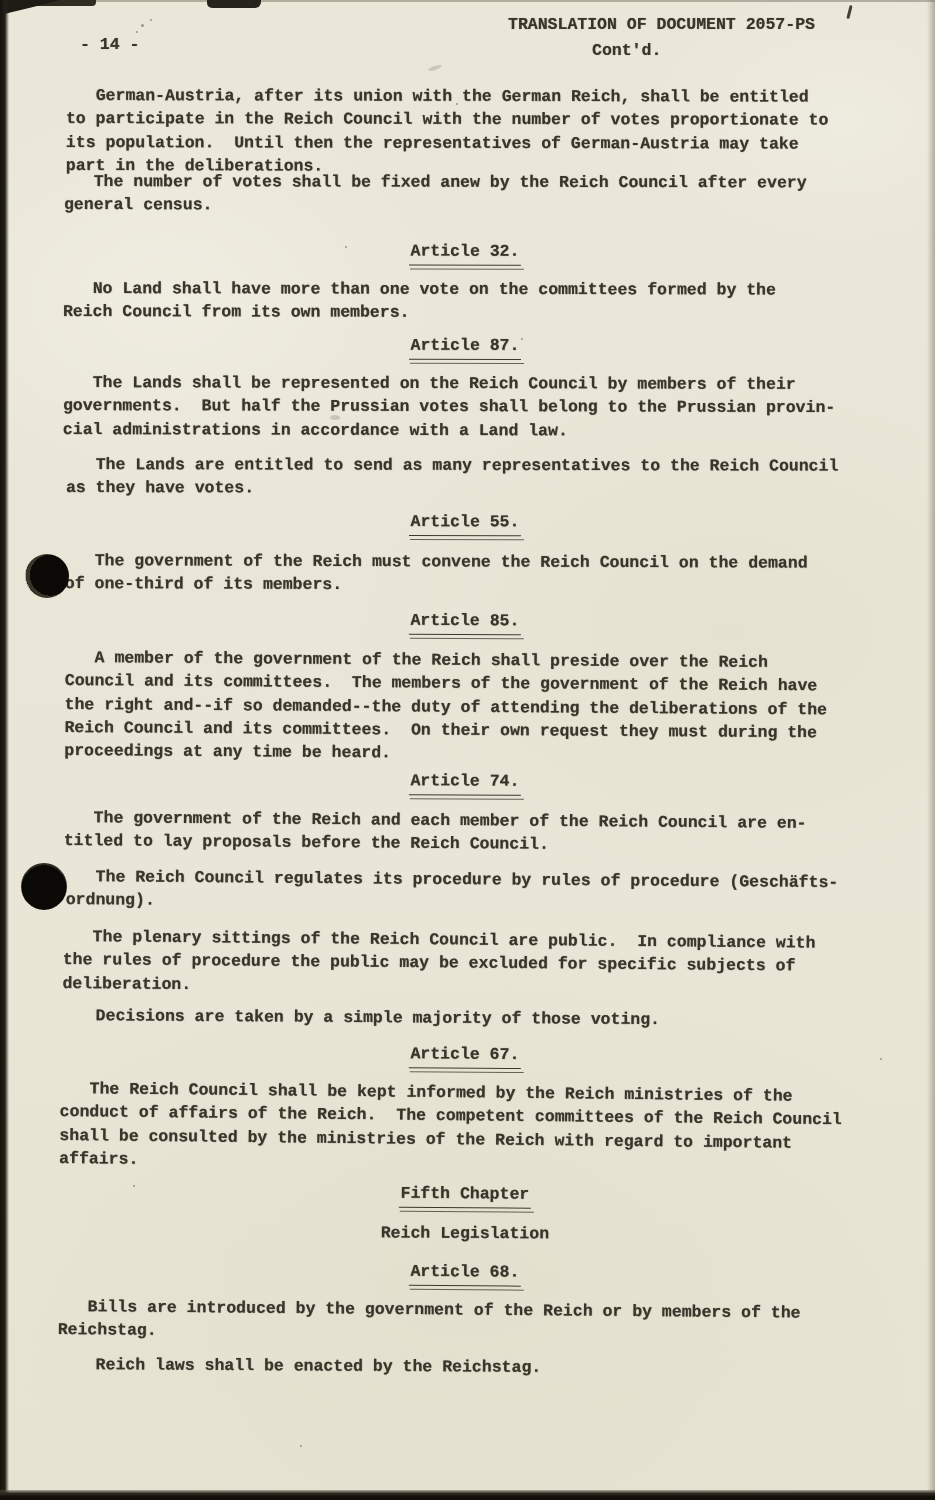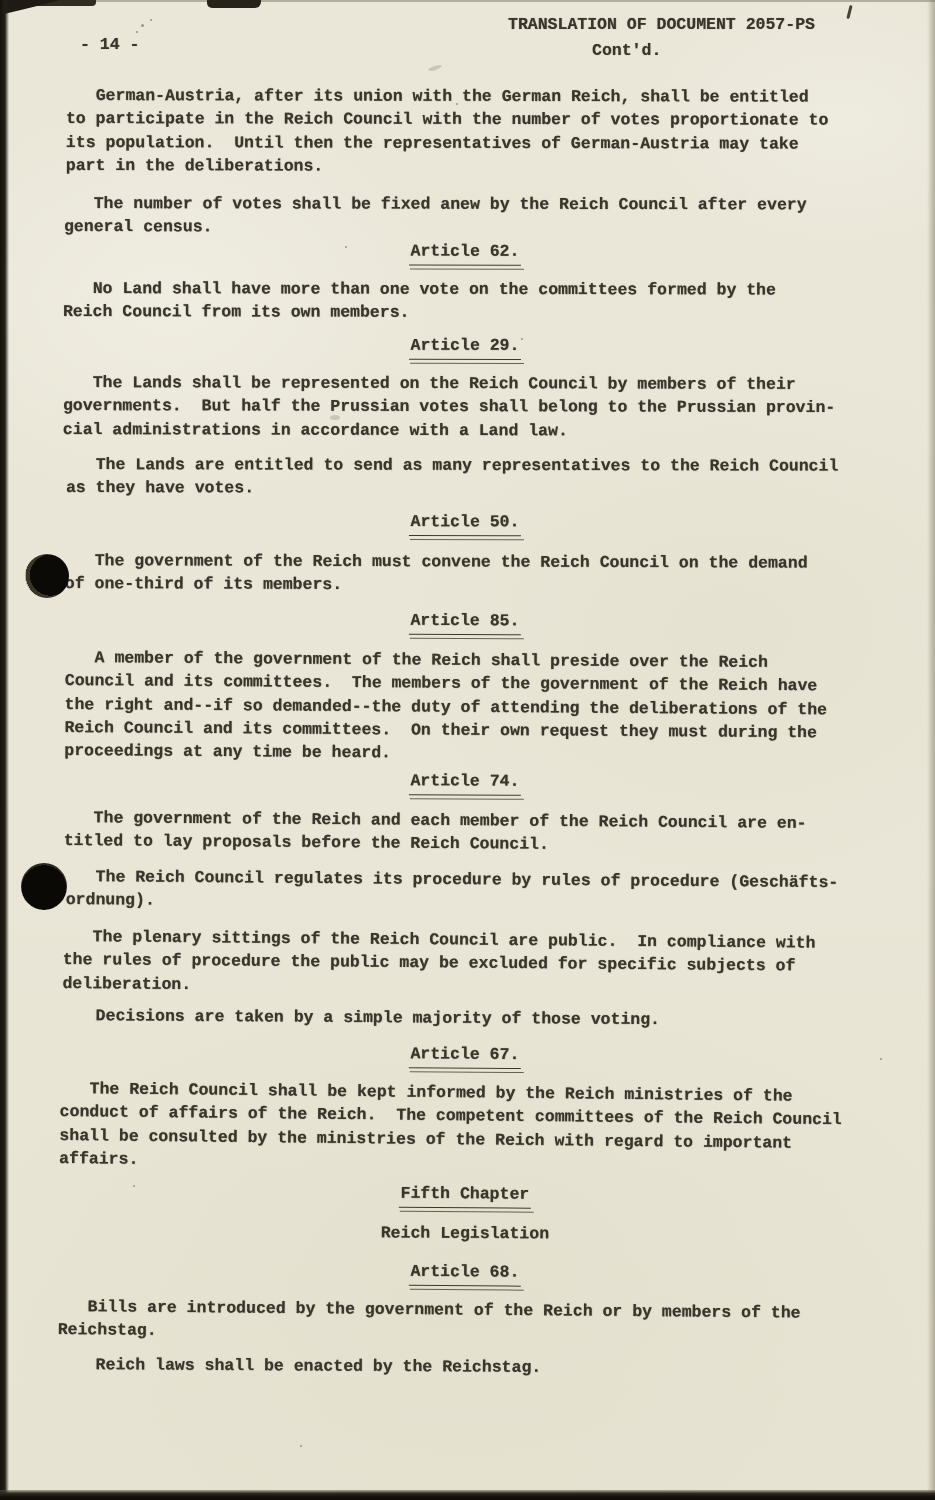--- a/index.html
+++ b/index.html
@@ -61,37 +61,37 @@
 <div id="sheet">
 
   <div class="blk" style="top:13px;left:508px">TRANSLATION OF DOCUMENT 2057-PS</div>
   <div class="blk" style="top:39px;left:592px">Cont'd.</div>
   <div class="blk" style="top:33px;left:80px">- 14 -</div>
 
   <div class="blk para" style="top:84px;left:66px;--rot:0.12deg">   German-Austria, after its union with the German Reich, shall be entitled
 to participate in the Reich Council with the number of votes proportionate to
 its population.  Until then the representatives of German-Austria may take
 part in the deliberations.</div>
-  <div class="blk para" style="top:192px;left:64px;--rot:0.10deg">   The number of votes shall be fixed anew by the Reich Council after every
+  <div class="blk para" style="top:170px;left:64px;--rot:0.10deg">   The number of votes shall be fixed anew by the Reich Council after every
 general census.</div>
   <div class="blk heading" style="top:239px;--rot:0.08deg">
-    <span class="hl">Article 62.</span>
+    <span class="hl">Article 32.</span>
   </div>
   <div class="blk para" style="top:277px;left:63px;--rot:0.12deg">   No Land shall have more than one vote on the committees formed by the
 Reich Council from its own members.</div>
   <div class="blk heading" style="top:333px;--rot:0.10deg">
-    <span class="hl">Article 29.</span>
+    <span class="hl">Article 87.</span>
   </div>
   <div class="blk para" style="top:371px;left:63px;--rot:0.15deg">   The Lands shall be represented on the Reich Council by members of their
 governments.  But half the Prussian votes shall belong to the Prussian provin-
 cial administrations in accordance with a Land law.</div>
   <div class="blk para" style="top:453px;left:66px;--rot:0.12deg">   The Lands are entitled to send as many representatives to the Reich Council
 as they have votes.</div>
   <div class="blk heading" style="top:509px;--rot:0.15deg">
-    <span class="hl">Article 50.</span>
+    <span class="hl">Article 55.</span>
   </div>
   <div class="blk para" style="top:549px;left:65px;--rot:0.20deg">   The government of the Reich must convene the Reich Council on the demand
 of one-third of its members.</div>
   <div class="blk heading" style="top:607px;--rot:0.25deg">
     <span class="hl">Article 85.</span>
   </div>
   <div class="blk para" style="top:646px;left:65px;--rot:0.40deg">   A member of the government of the Reich shall preside over the Reich
 Council and its committees.  The members of the government of the Reich have
 the right and--if so demanded--the duty of attending the deliberations of the
 Reich Council and its committees.  On their own request they must during the

